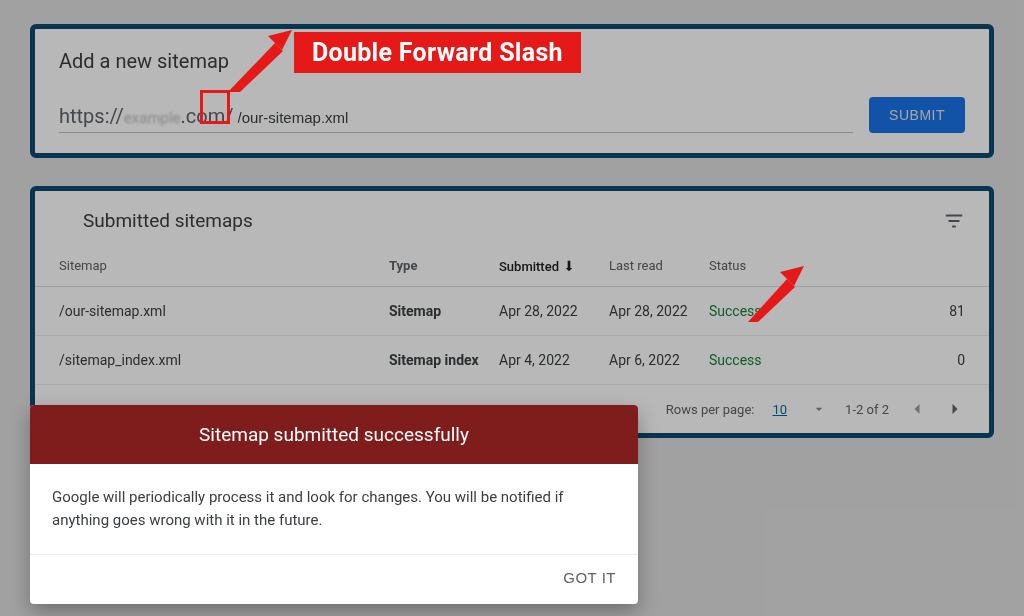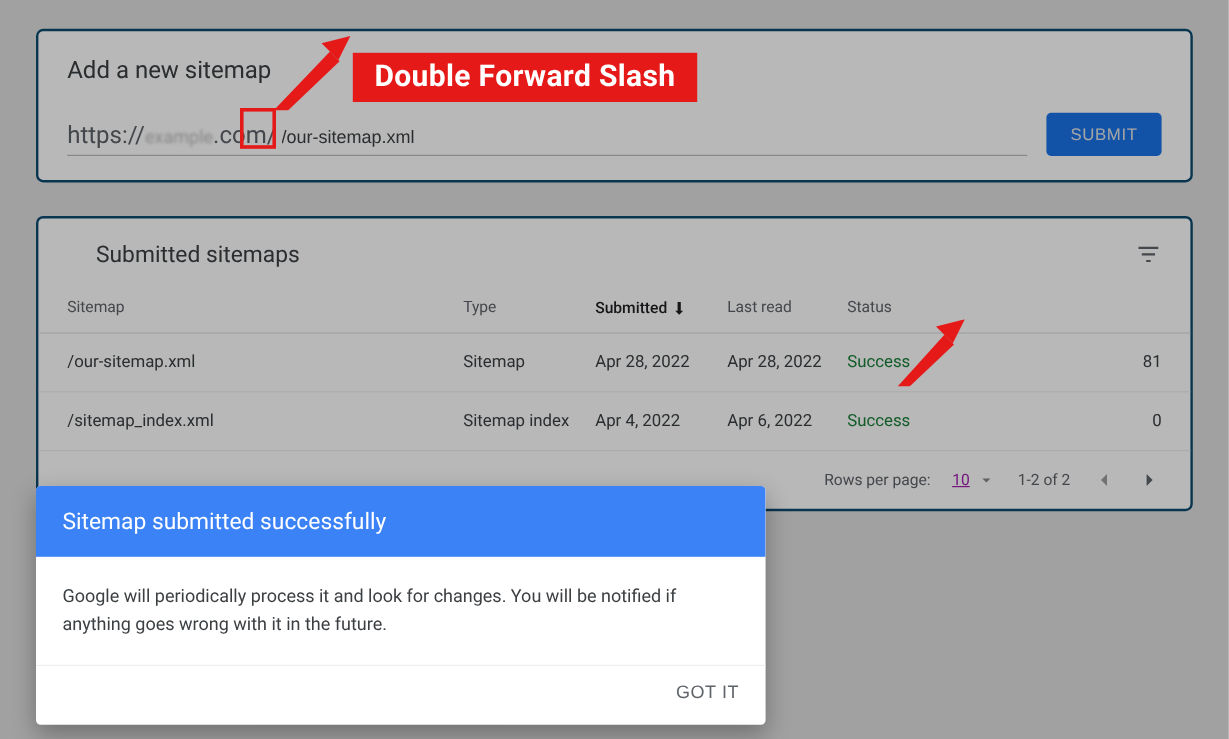--- a/index.html
+++ b/index.html
@@ -1,49 +1,49 @@
 <!DOCTYPE html>
 <html><head>
 <meta charset="utf-8">
 <style>
   * { box-sizing: border-box; margin: 0; padding: 0; }
   html, body { width: 1024px; height: 616px; font-family: Roboto, Arial, sans-serif; background: #e0e0e0; overflow: hidden; }
   .page { padding: 24px 30px; position: relative; width: 100%; height: 100%; }
-  .card { background: #fff; border: 2px solid #0c4a6e; border-radius: 6px; padding: 20px 24px; }
+  .card { background: #fff; border: 5px solid #0c4a6e; border-radius: 6px; padding: 20px 24px; }
   .add-card { margin-bottom: 28px; }
   .add-title { font-size: 20px; color: #3c4043; margin-bottom: 24px; }
   .url-row { display: flex; align-items: flex-end; gap: 16px; }
   .url-input-wrap { flex: 1; display: flex; align-items: baseline; border-bottom: 1px solid #bdbdbd; padding-bottom: 4px; }
   .url-prefix { color: #5f6368; font-size: 20px; }
   .url-blur { color: #bdbdbd; filter: blur(1.2px); font-size: 15px; }
   .url-input { border: none; outline: none; font-size: 15px; color: #3c4043; flex: 1; padding: 2px 0 2px 4px; background: transparent; }
   .submit-btn { background: #1a73e8; color: #e5e5e5; border: none; border-radius: 4px; padding: 10px 20px; font-size: 14px; letter-spacing: .5px; cursor: pointer; text-transform: uppercase; }
   .table-card { padding: 0; }
   .table-head-row { display: flex; align-items: center; justify-content: space-between; padding: 18px 24px 14px; margin-left: 24px; }
   .table-title { font-size: 19px; color: #3c4043; }
   .filter-icon { width: 22px; height: 22px; color: #5f6368; cursor: pointer; }
   .columns { display: flex; padding: 12px 24px; color: #5f6368; font-size: 13px; border-bottom: 1px solid #e0e0e0; }
   .datarow { display: flex; padding: 16px 24px; font-size: 14px; color: #3c4043; border-bottom: 1px solid #eee; }
   .col-sitemap { flex: 0 0 330px; }
-  .col-type { flex: 0 0 110px; }
+  .col-type { flex: 0 0 110px; font-weight: bold; }
   .col-submitted { flex: 0 0 110px; }
   .col-lastread { flex: 0 0 100px; }
   .col-status { flex: 0 0 100px; }
   .col-urls { flex: 1; text-align: right; }
   .col-submitted .hdr { color: #202124; font-weight: 500; display: inline-flex; align-items: center; gap: 2px; }
   .status-success { color: #188038; }
   .pagination { display: flex; justify-content: flex-end; align-items: center; gap: 18px; padding: 14px 24px; color: #5f6368; font-size: 13px; }
-  .rows-sel { display: inline-flex; align-items: center; gap: 6px; color: #a21caf; text-decoration: underline; }
+  .rows-sel { display: inline-flex; align-items: center; gap: 24px; color: #0369a1; text-decoration: underline; }
   .chev { width: 20px; height: 20px; color: #9e9e9e; cursor: pointer; }
   .chev.dark { color: #5f6368; }
 
   
   .scrim { position: absolute; inset: 0; background: rgba(0,0,0,0.28); }
   .dialog { position: absolute; left: 30px; bottom: 12px; width: 608px; background: #fff; border-radius: 4px; box-shadow: 0 8px 20px rgba(0,0,0,.3); overflow: hidden; }
-  .dialog-header { background: #3b82f6; color: #fff; padding: 18px 22px; font-size: 19px; }
+  .dialog-header { background: #7f1d1d; color: #fff; padding: 18px 22px; font-size: 19px; text-align: center; }
   .dialog-body { padding: 22px; color: #3c4043; font-size: 15px; line-height: 1.55; border-bottom: 1px solid #eee; }
   .dialog-actions { display: flex; justify-content: flex-end; padding: 14px 22px 18px; }
   .gotit-btn { background: transparent; border: none; color: #5f6368; font-size: 15px; letter-spacing: .5px; cursor: pointer; font-weight: 500; }
 
   
   .anno-label { position: absolute; background: #e61919; color: #fff; font-weight: 700; font-size: 25px; padding: 6px 18px; letter-spacing: .3px; }
   .anno-box { position: absolute; border: 3px solid #e61919; }
 </style>
 </head>
 <body>
@@ -116,21 +116,21 @@
         </svg>
       <svg class="chev dark" viewBox="0 0 24 24">
           <path fill="currentColor" d="M9 6l6 6-6 6z"></path>
         </svg>
     </div>
   </div>
 
   <div class="scrim"></div>
 
   <div class="anno-box" style="left:200px; top:90px; width:30px; height:34px;"></div>
-  <div class="anno-label" style="left:294px; top:44px;">Double Forward Slash</div>
+  <div class="anno-label" style="left:294px; top:32px;">Double Forward Slash</div>
   <svg style="position:absolute; left:228px; top:30px; width:64px; height:62px;" viewBox="0 0 64 62">
     <polygon fill="#e61919" points="64,0 40,6 54,20"></polygon>
     <polygon fill="#e61919" points="47,13 0,62 12,62 55,21"></polygon>
   </svg>
   <svg style="position:absolute; left:748px; top:266px; width:56px; height:56px;" viewBox="0 0 56 56">
     <polygon fill="#e61919" points="56,0 32,6 46,20"></polygon>
     <polygon fill="#e61919" points="39,13 0,56 10,56 47,21"></polygon>
   </svg>
 
   <div class="dialog">

